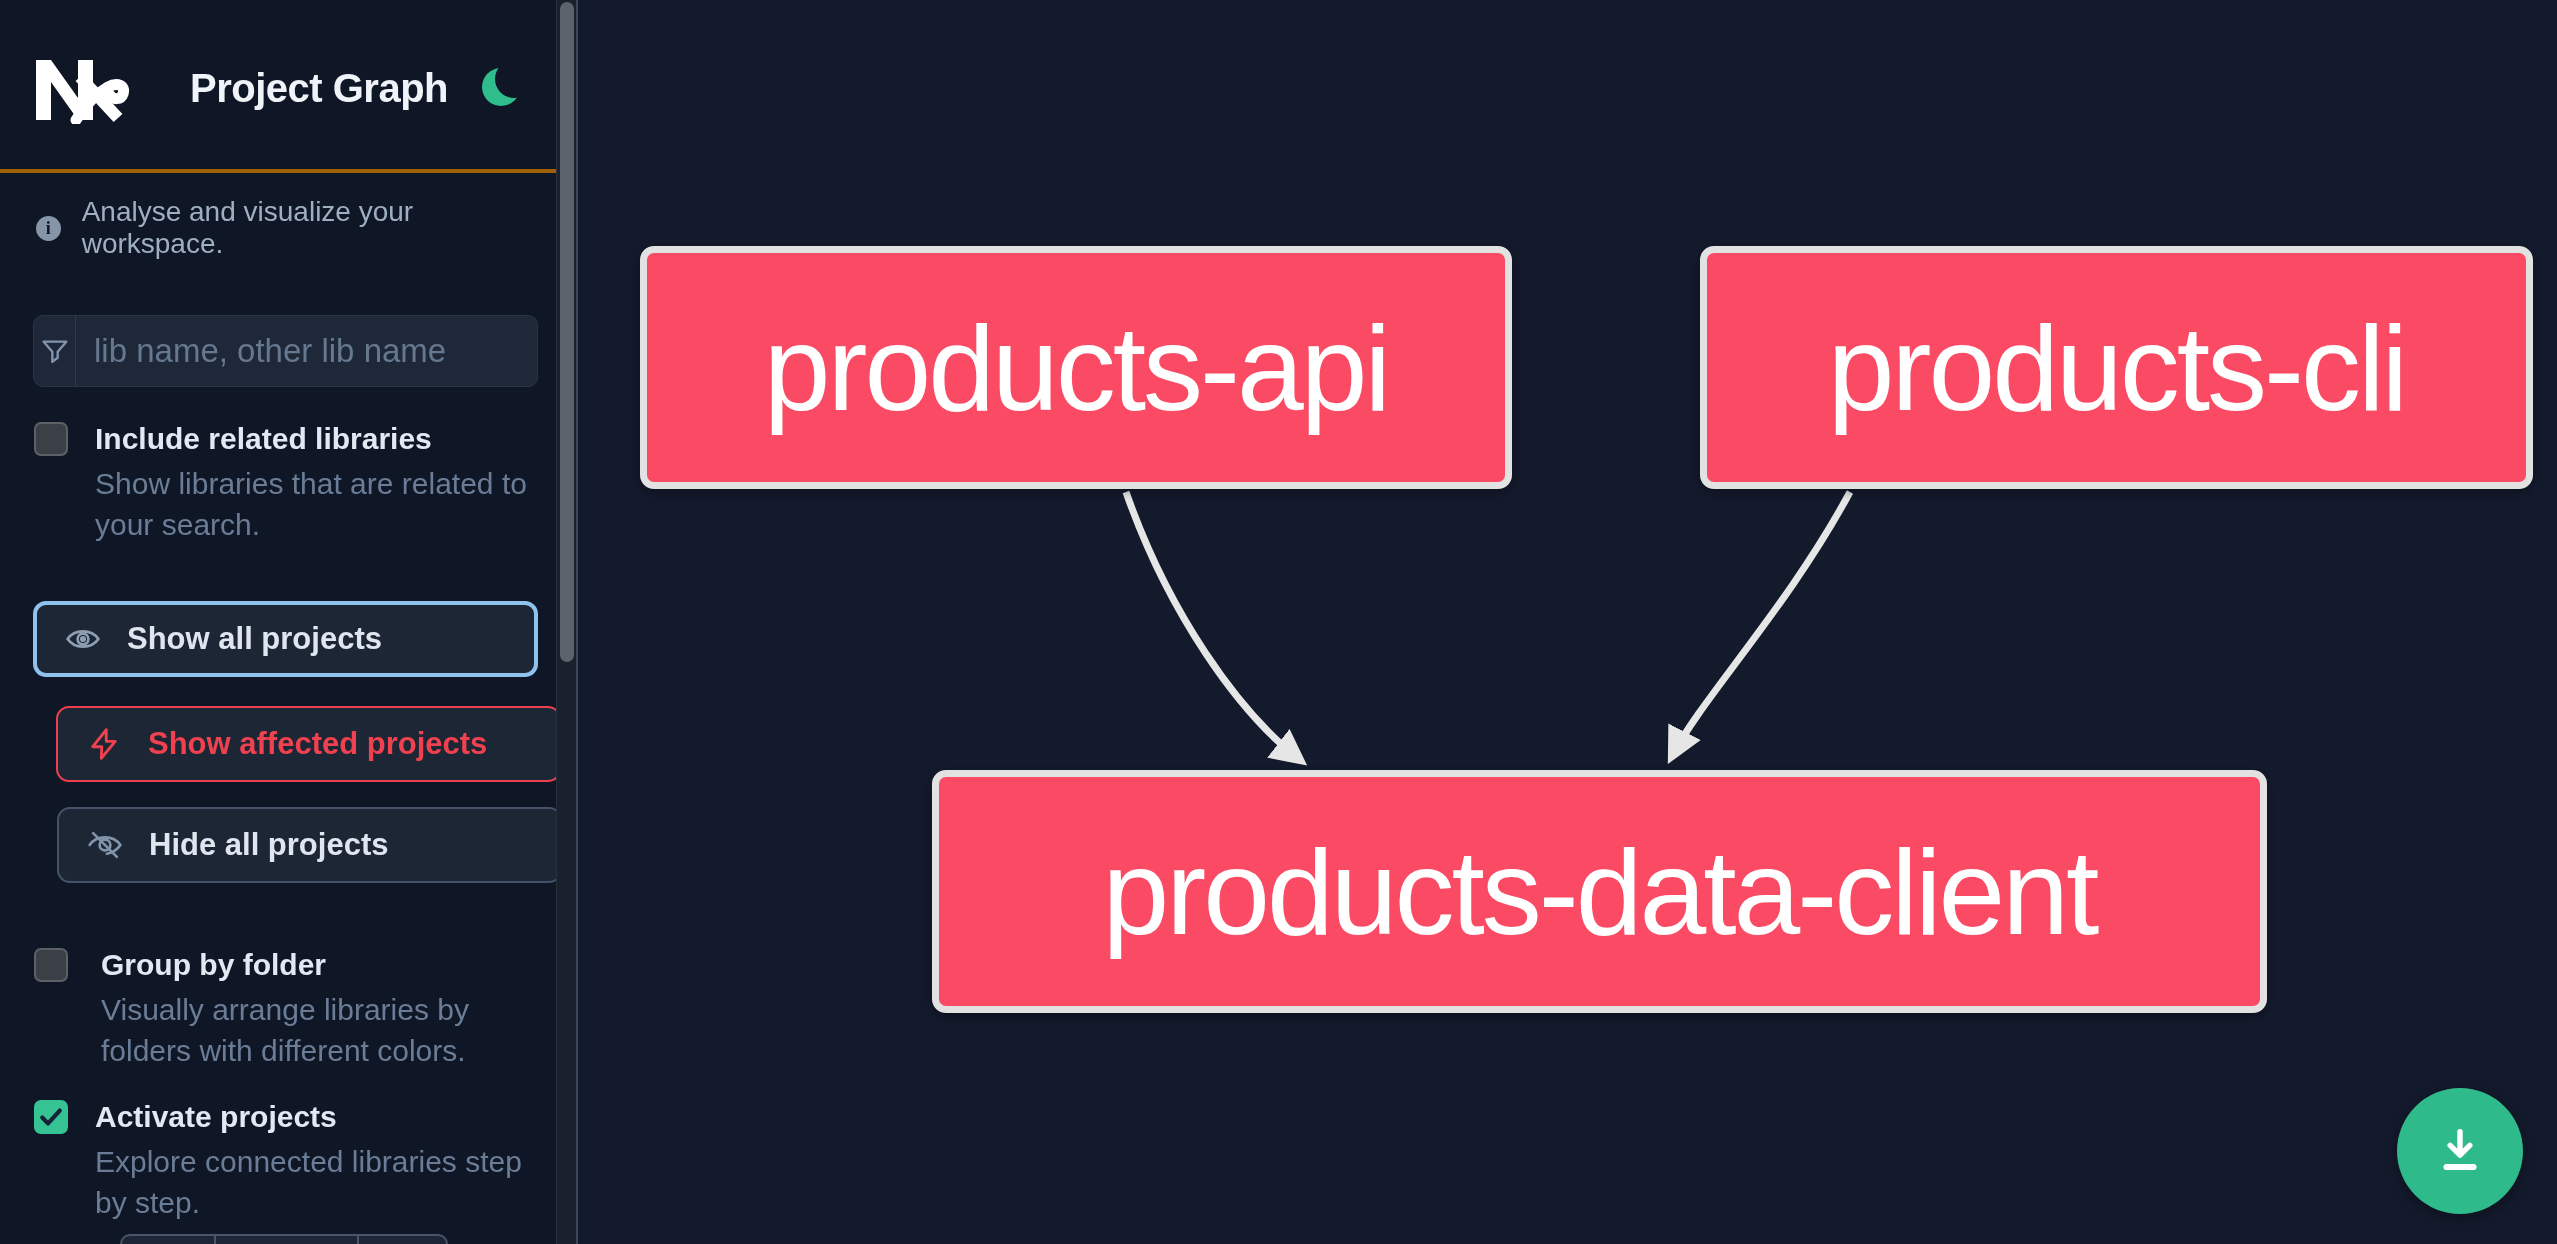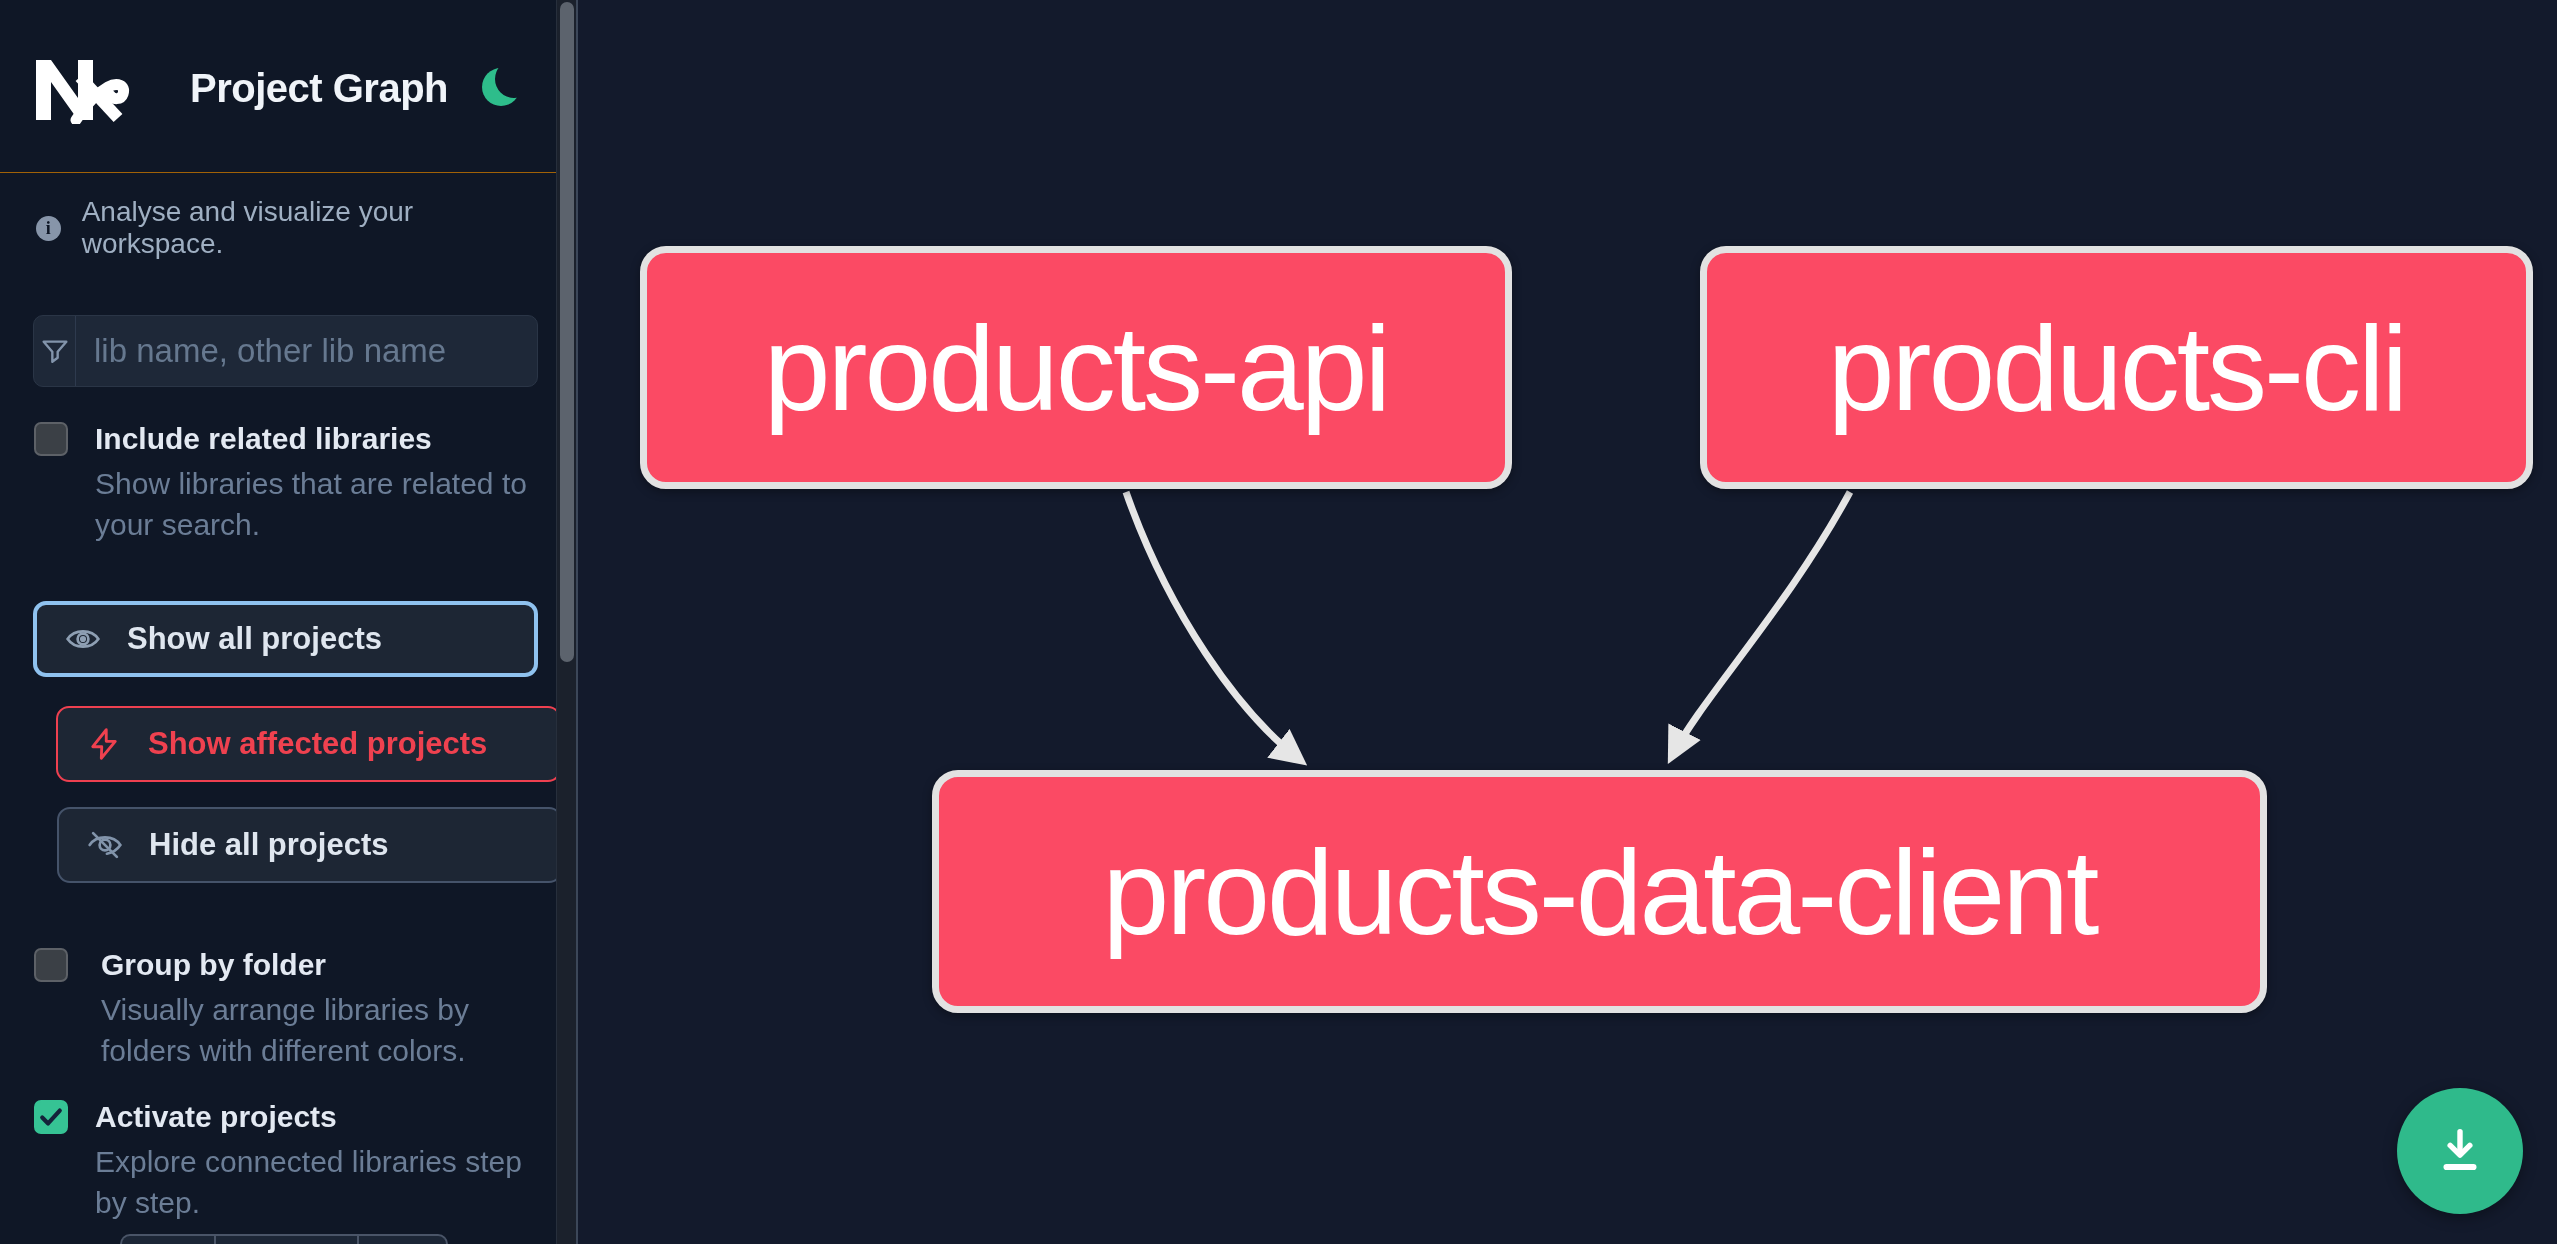--- a/index.html
+++ b/index.html
@@ -12,21 +12,21 @@
     color:#e3e9f2;
   }
 
   
   .sidebar {
     position:absolute; left:0; top:0; width:556px; height:1244px;
     background:#0f1726;
   }
   .sb-header {
     position:absolute; left:0; top:0; width:556px; height:173px;
-    border-bottom:1px solid #a16207;
+    border-bottom:4px solid #a16207;
   }
   .nx-logo { position:absolute; left:30px; top:54px; }
   .app-title {
     position:absolute; left:190px; top:66px;
     font-size:40px; font-weight:700; color:#f0f4f9; letter-spacing:-0.5px;
   }
   .moon {
     position:absolute; left:482px; top:68px; width:38px; height:38px;
     border-radius:50%;
     box-shadow: inset 13px -8px 0 0 #2ebd8b;
@@ -109,21 +109,21 @@
   
   .canvas {
     position:absolute; left:578px; top:0; width:1979px; height:1244px;
     background:#131a2c;
   }
   .edges-svg { position:absolute; left:0; top:0; }
   .node {
     position:absolute;
     background:#fb4a64;
     border:7px solid #e2e2e2;
-    border-radius:26px;
+    border-radius:14px;
     display:flex; align-items:center; justify-content:center;
     color:#ffffff; font-size:120px; font-weight:400; letter-spacing:-3px;
     cursor:pointer;
     box-shadow:0 3px 10px rgba(0,0,0,0.35);
   }
   .node-api  { left:62px;   top:246px; width:872px;  height:243px; }
   .node-cli  { left:1122px; top:246px; width:833px;  height:243px; }
   .node-data { left:354px;  top:770px; width:1335px; height:243px; }
 
   .fab {

